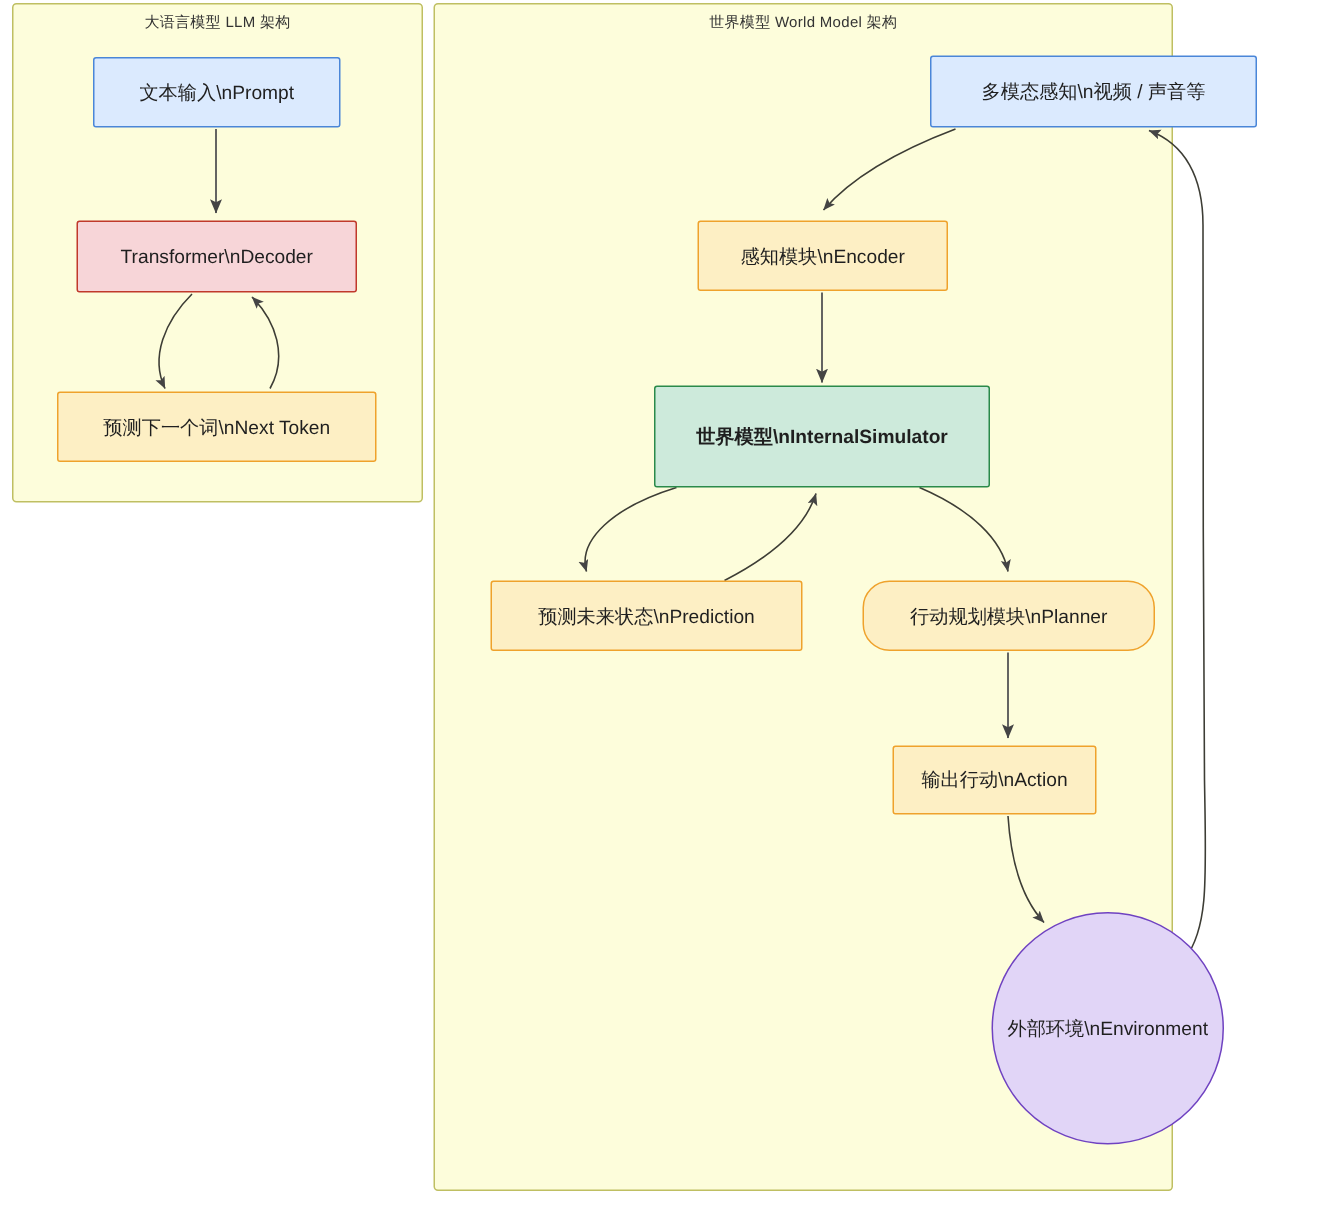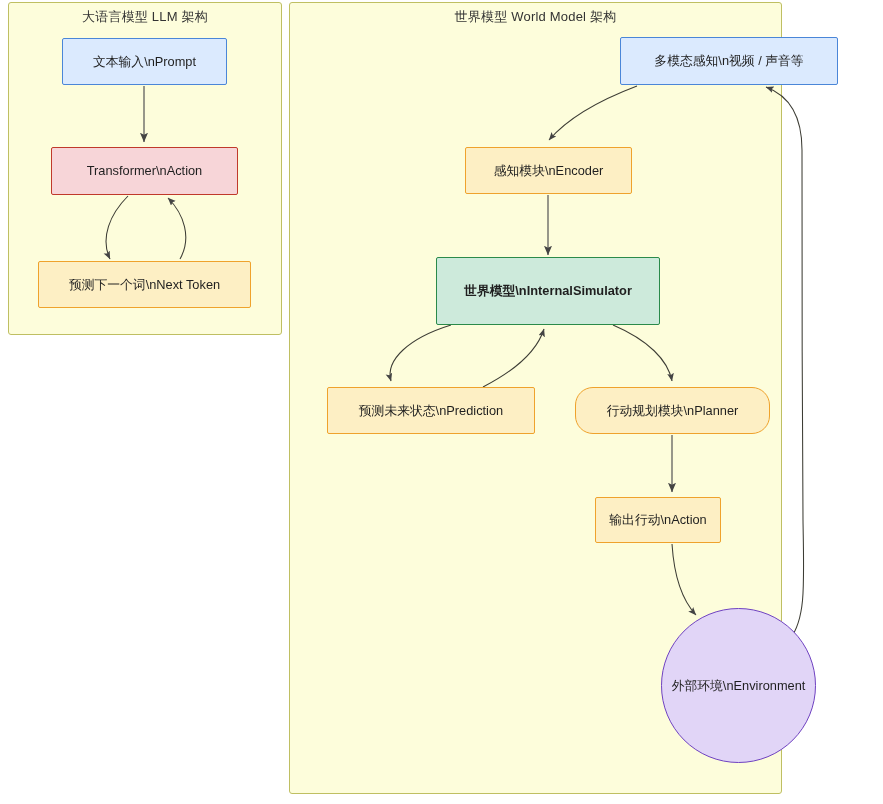--- a/index.html
+++ b/index.html
@@ -33,21 +33,21 @@
     background: #fdfddb;
     border: 1px solid #bfbf62;
     border-radius: 3px;
   }
   .subgraph-title {
     position: absolute;
     top: 5px;
     left: 0;
     width: 100%;
     text-align: center;
-    font-size: 13px;
+    font-size: 10px;
     color: #333333;
     letter-spacing: 0.2px;
   }
   .node {
     position: absolute;
     box-sizing: border-box;
     display: flex;
     align-items: center;
     justify-content: center;
     text-align: center;
@@ -131,21 +131,21 @@
     <path class="edge-path thin" marker-end="url(#ah)" d="M790,639 C806,618 804,585 803,520
                                    C802,420 802,220 802,150
                                    C802,118 790,96 766,87"></path>
   </svg>
 
   <div class="node blue" style="left:62px; top:38px; width:165px; height:47px;">
     <span>文本输入\nPrompt</span>
   </div>
 
   <div class="node red" style="left:51px; top:147px; width:187px; height:48px;">
-    <span>Transformer\nAction</span>
+    <span>Transformer\nDecoder</span>
   </div>
 
   <div class="node yellow" style="left:38px; top:261px; width:213px; height:47px;">
     <span>预测下一个词\nNext Token</span>
   </div>
 
   <div class="node blue" style="left:620px; top:37px; width:218px; height:48px;">
     <span>多模态感知\n视频 / 声音等</span>
   </div>
 
@@ -159,21 +159,21 @@
   </div>
 
   <div class="node yellow" style="left:327px; top:387px; width:208px; height:47px;">
     <span>预测未来状态\nPrediction</span>
   </div>
 
   <div class="node yellow" style="left:575px; top:387px; width:195px; height:47px;border-radius:18px;">
     <span>行动规划模块\nPlanner</span>
   </div>
 
-  <div class="node yellow" style="left:595px; top:497px; width:126px; height:46px;">
+  <div class="node yellow" style="left:595px; top:497px; width:136px; height:46px;">
     <span>输出行动\nAction</span>
   </div>
 
   <div class="node circle" style="left:661px; top:608px; width:155px; height:155px;">
     <span>外部环境\nEnvironment</span>
   </div>
 
 </div>
 
 </body></html>

